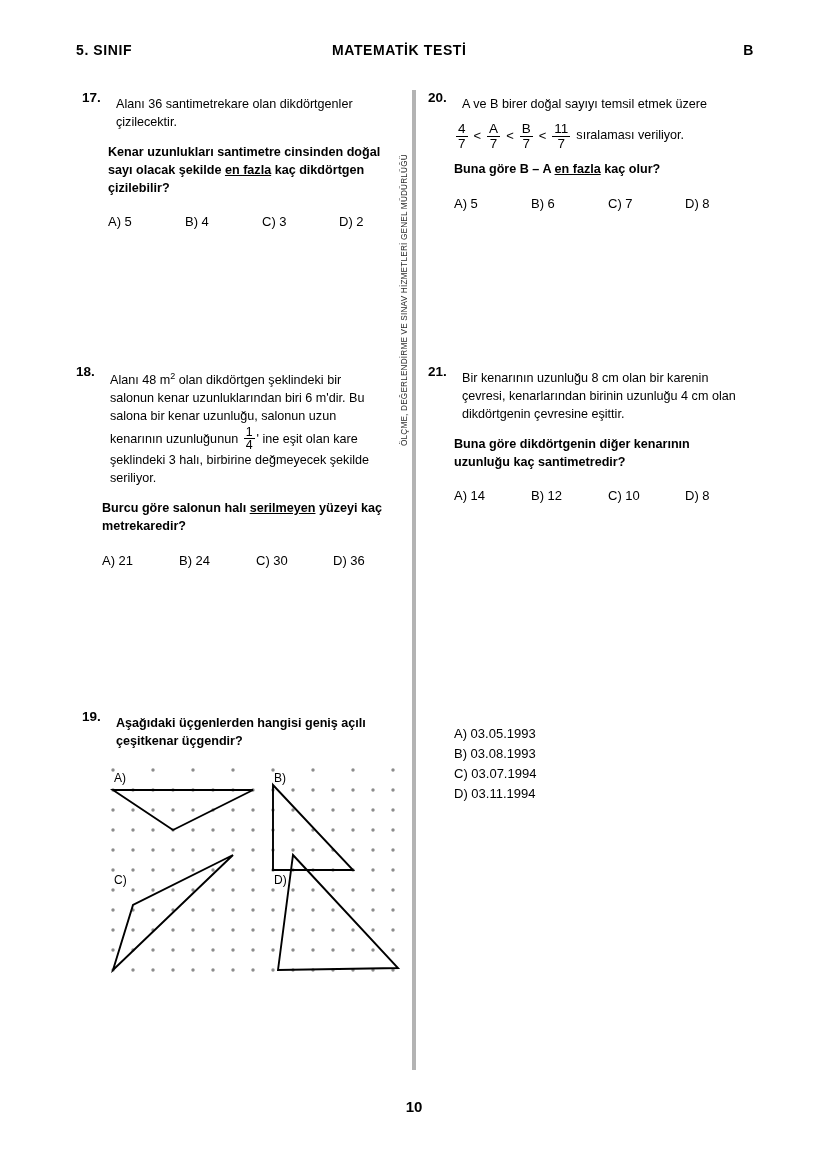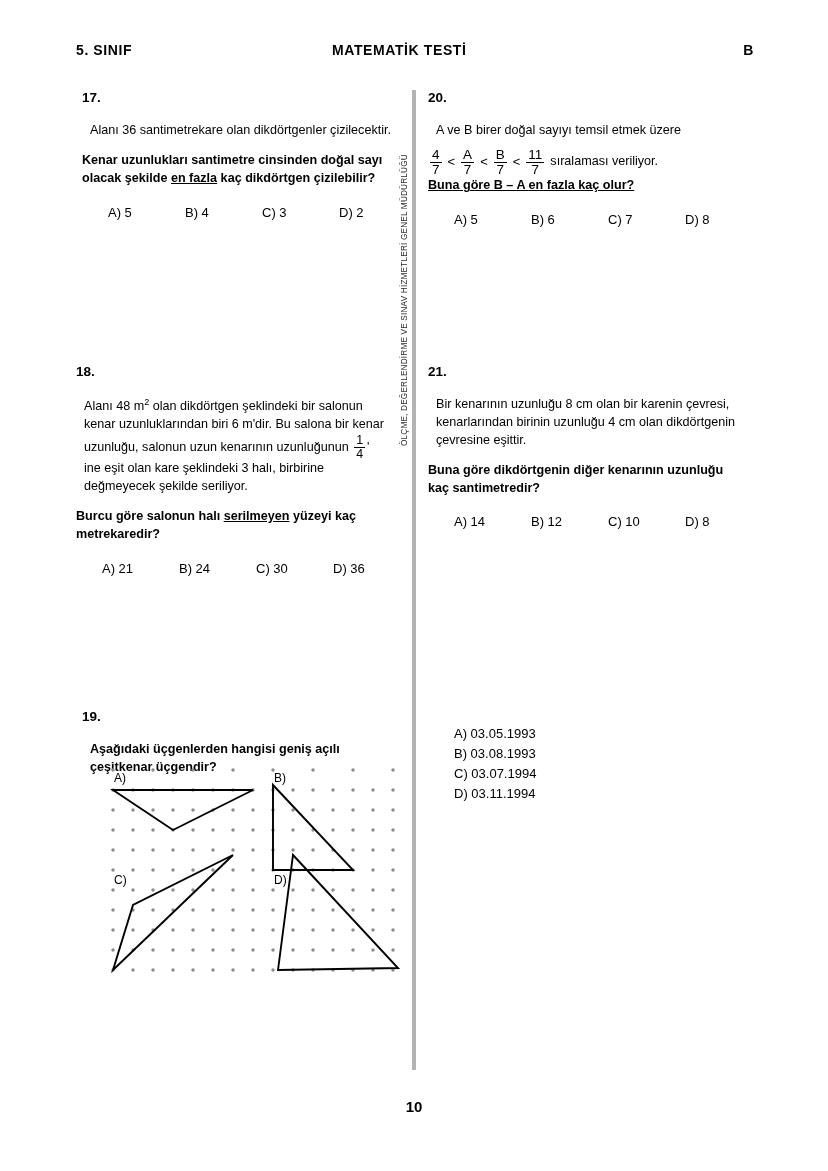--- a/index.html
+++ b/index.html
@@ -60,40 +60,39 @@
   }
 
   
   .q {
     position: absolute;
     width: 318px;
   }
   .q-head {
     display: flex;
     align-items: flex-start;
-    flex-direction: column;
   }
   .q-num {
     font-weight: bold;
     font-size: 13.5px;
     min-width: 26px;
     flex: 0 0 26px;
     line-height: 1.42;
   }
   .q-body {
     flex: 1 1 auto;
     font-size: 12.6px;
     line-height: 1.42;
   }
   .q-stem { margin: 8px; }
   .q-ask {
     margin: 12px 0 0 0;
     font-weight: bold;
   }
-  .q-ask.tight { margin-top: 1px; text-decoration: underline; }
+  .q-ask.tight { margin-top: 11px; }
   .u { text-decoration: underline; }
 
   
   .opts {
     display: flex;
     margin-top: 17px;
     font-size: 13px;
     padding-left: 26px;
   }
   .opts .opt { width: 77px; flex: 0 0 77px; }

